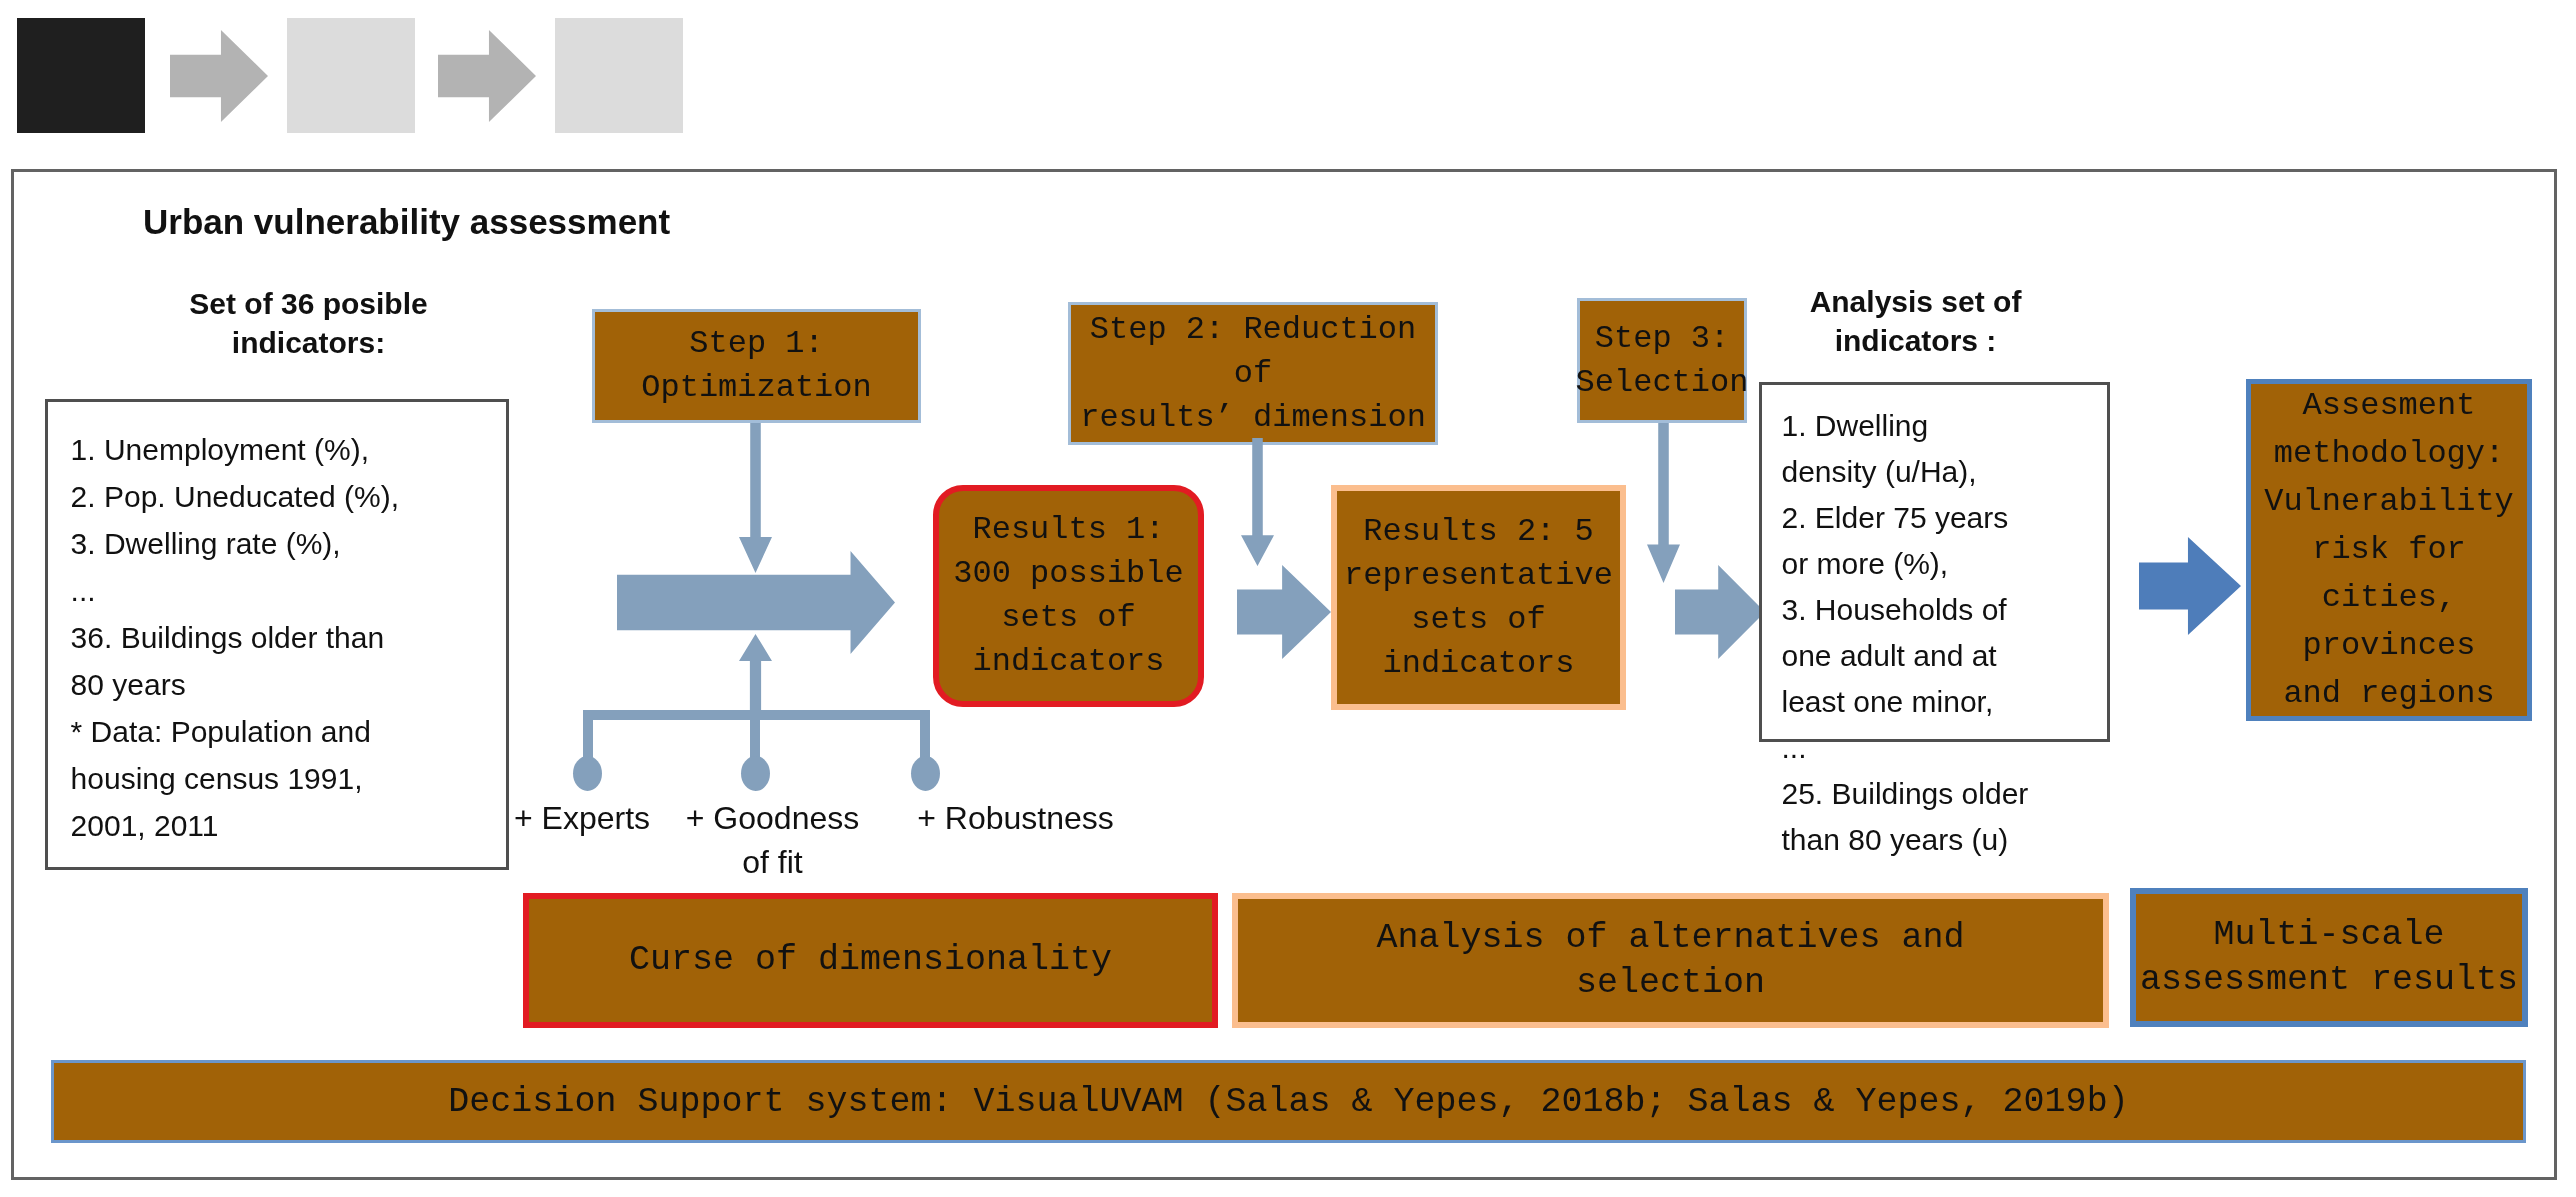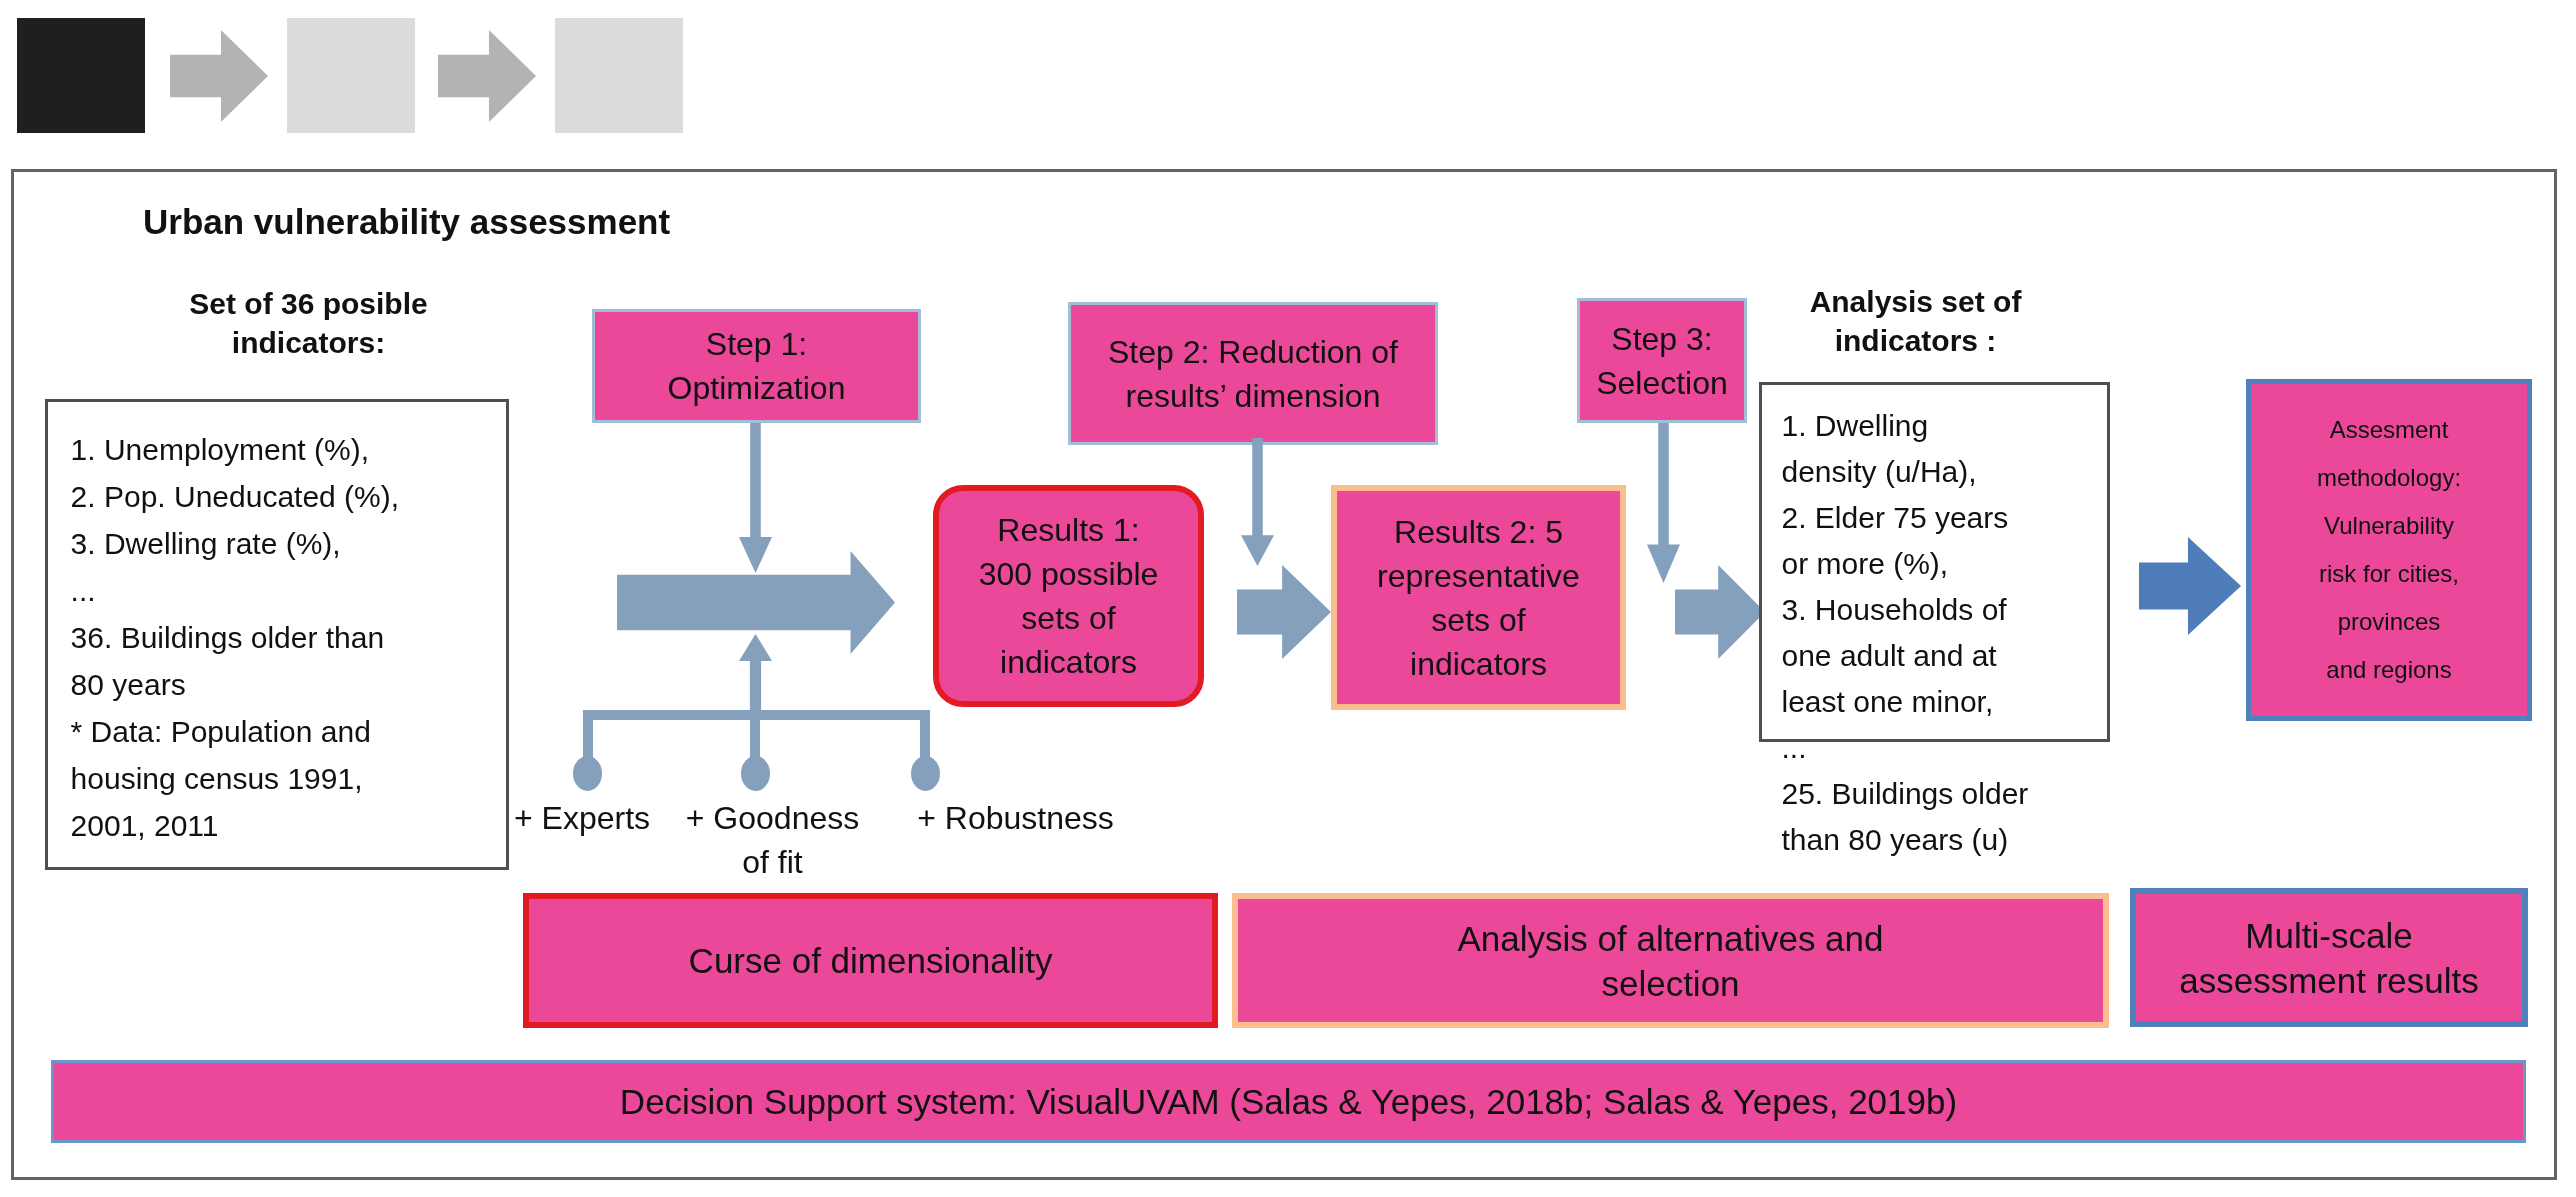--- a/index.html
+++ b/index.html
@@ -9,21 +9,21 @@
     background:#ffffff;
     font-family:"Liberation Sans", sans-serif;
     color:#111;
     overflow:hidden;
   }
   .abs{position:absolute;}
   .pre{white-space:pre-line;}
   .center-box{
     display:flex;align-items:center;justify-content:center;
     text-align:center;white-space:pre-line;
-    background:#ec4899;box-sizing:border-box;
+    background:#a16207;box-sizing:border-box;font-family:Liberation Mono, monospace;
   }
   .list-box{
     background:#fff;box-sizing:border-box;
     white-space:pre-line;
   }
   
   .b-step{border:3px solid var(--step-border,#a3bdd8);}
   .b-red{border:6.8px solid var(--red,#e21b22);}
   .b-orange{border:6px solid var(--orange,#fbbe8e);}
   .b-blue{border:6px solid var(--box-blue,#4f81bd);}
@@ -122,21 +122,21 @@
 or more (%),
 3. Households of
 one adult and at
 least one minor,
 ...
 25. Buildings older
 than 80 years (u)</div>
 
   <div class="abs shape-strong chevron" style="left:2139px;top:537px;width:102px;height:98px;"></div>
 
-  <div class="abs center-box b-blue" style="left:2246px;top:379px;width:286px;height:342px;font-size:24px;line-height:48px;border-width:5.3px;">Assesment
+  <div class="abs center-box b-blue" style="left:2246px;top:379px;width:286px;height:342px;font-size:32px;line-height:48px;border-width:5.3px;">Assesment
 methodology:
 Vulnerability
 risk for cities,
 provinces
 and regions</div>
 
   <div class="abs center-box b-orange fs46" style="left:1232px;top:893px;width:877px;height:135px;">Analysis of alternatives and
 selection</div>
   <div class="abs center-box b-red fs46" style="left:523px;top:893px;width:695px;height:135px;border-width:6px;">Curse of dimensionality</div>
   <div class="abs center-box b-blue fs46" style="left:2130px;top:888px;width:398px;height:139px;text-align:center;">Multi-scale

